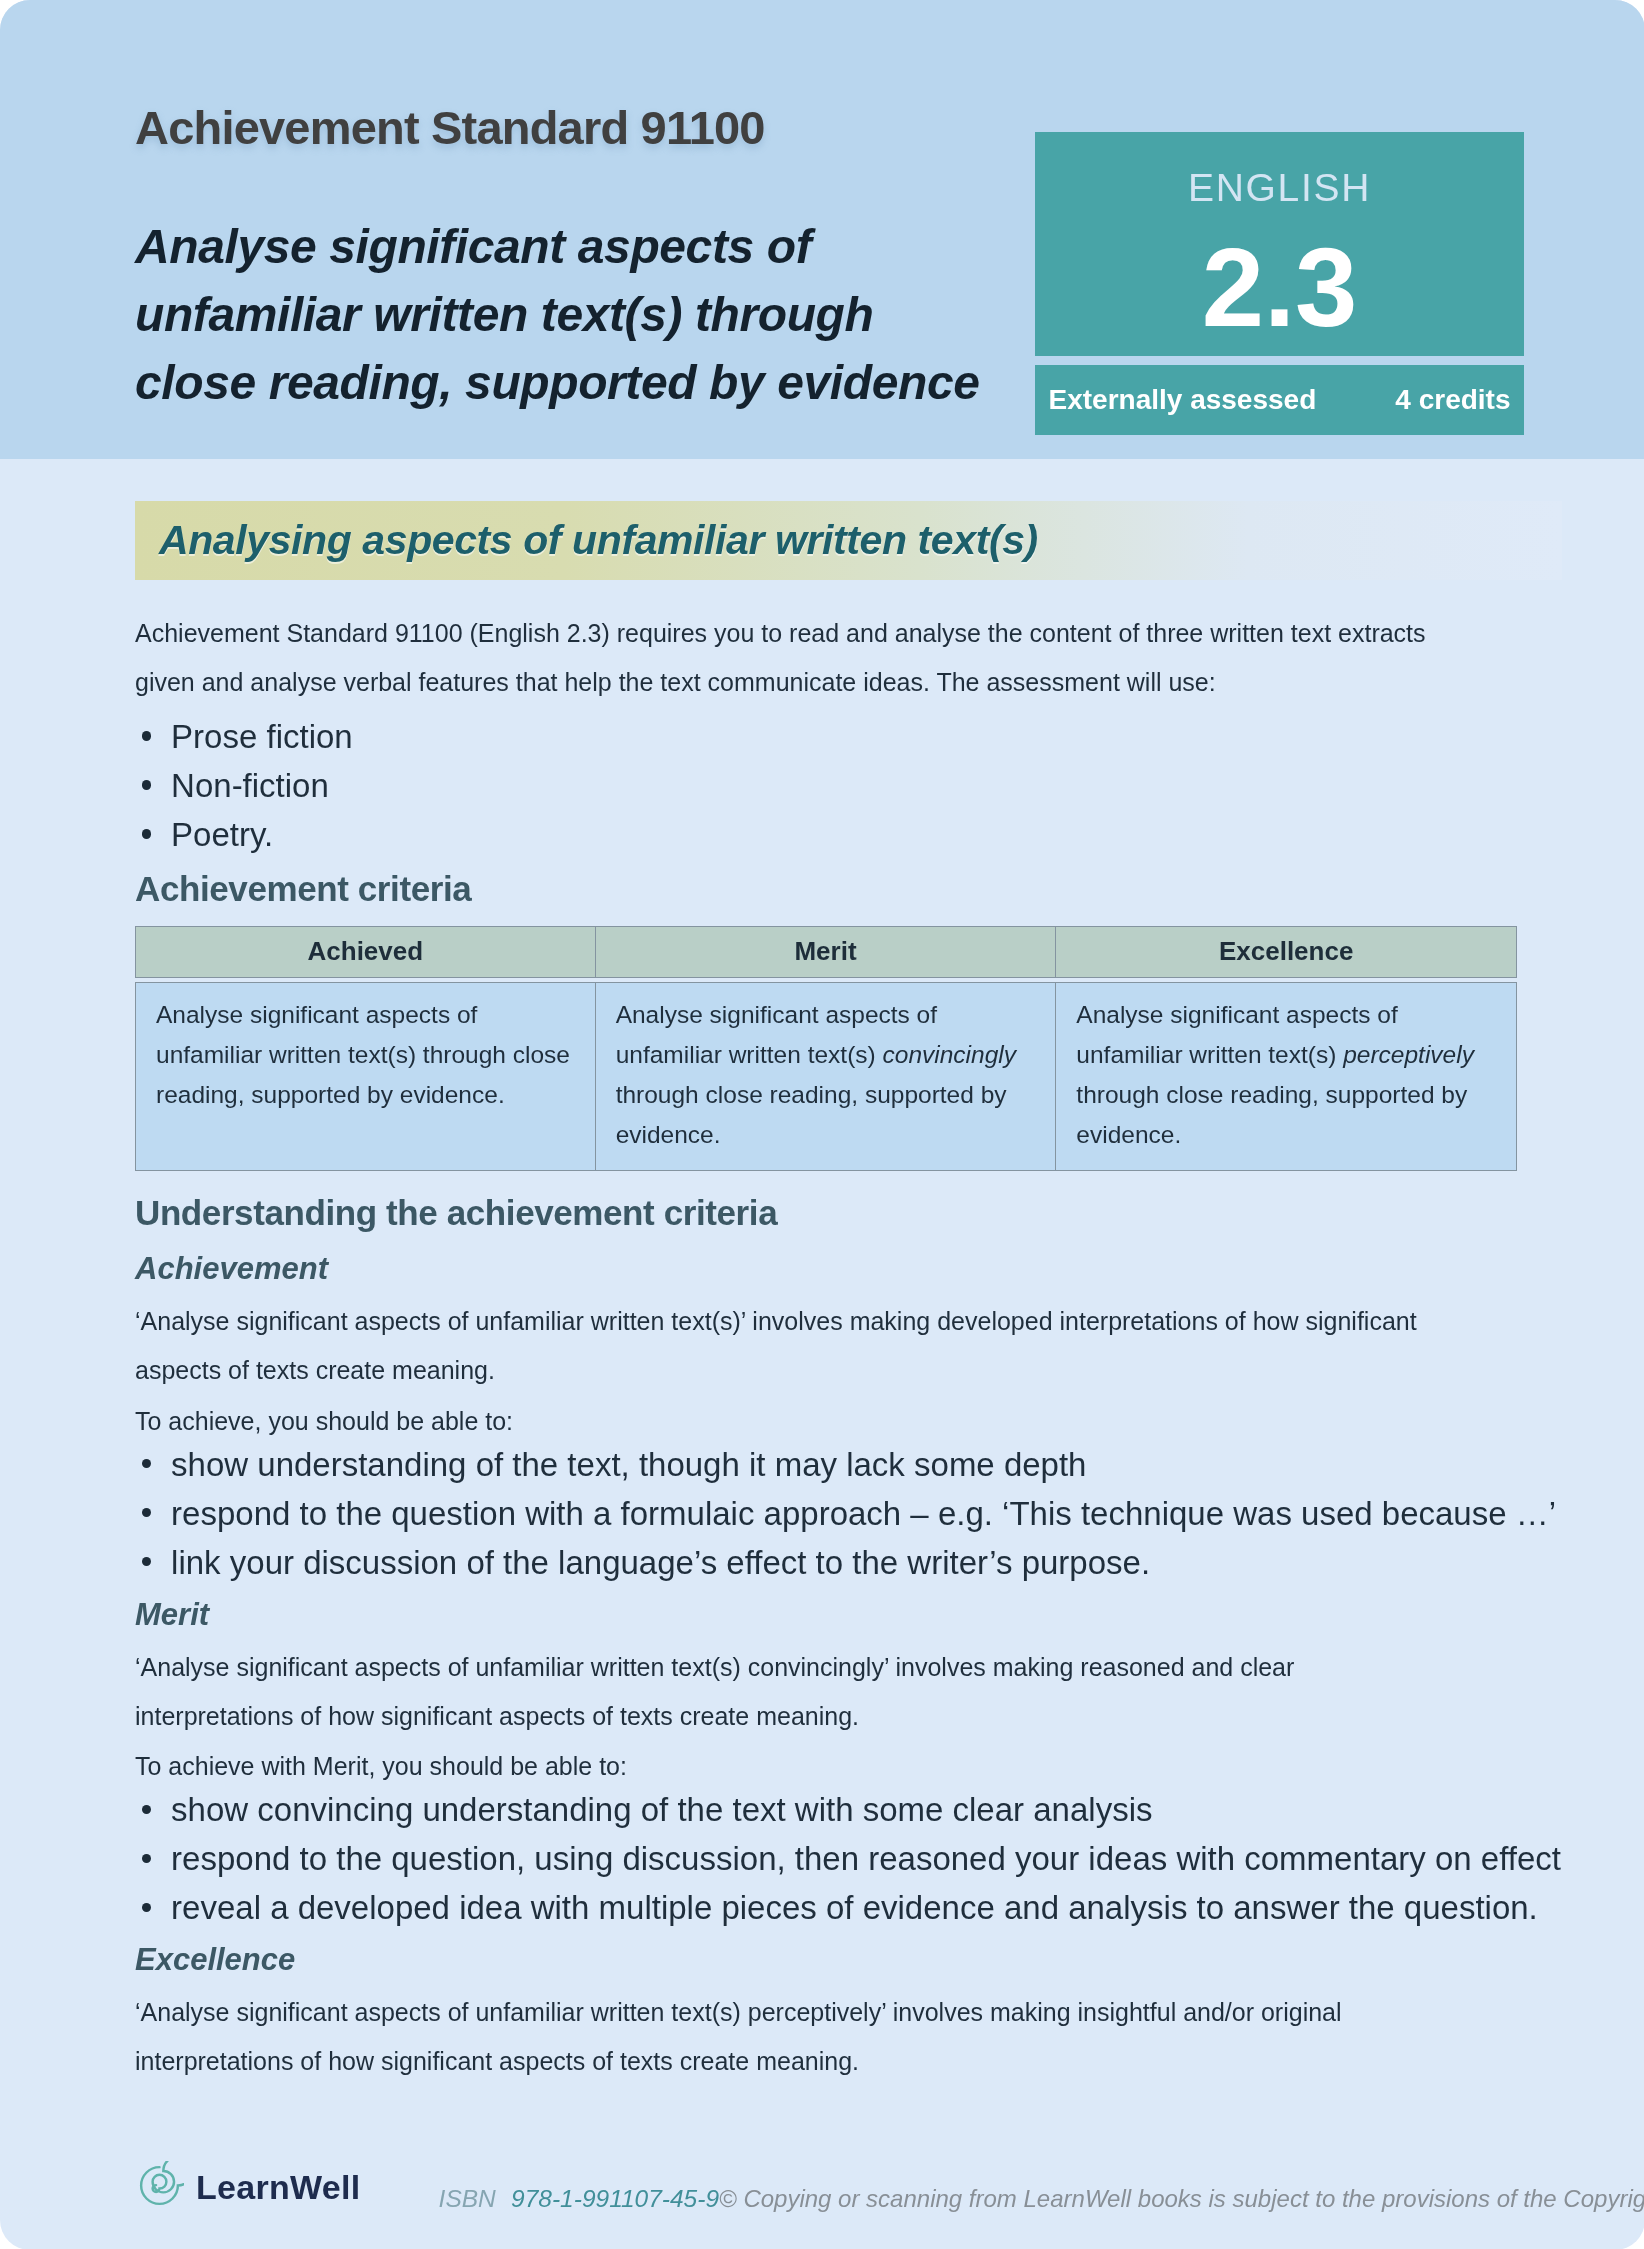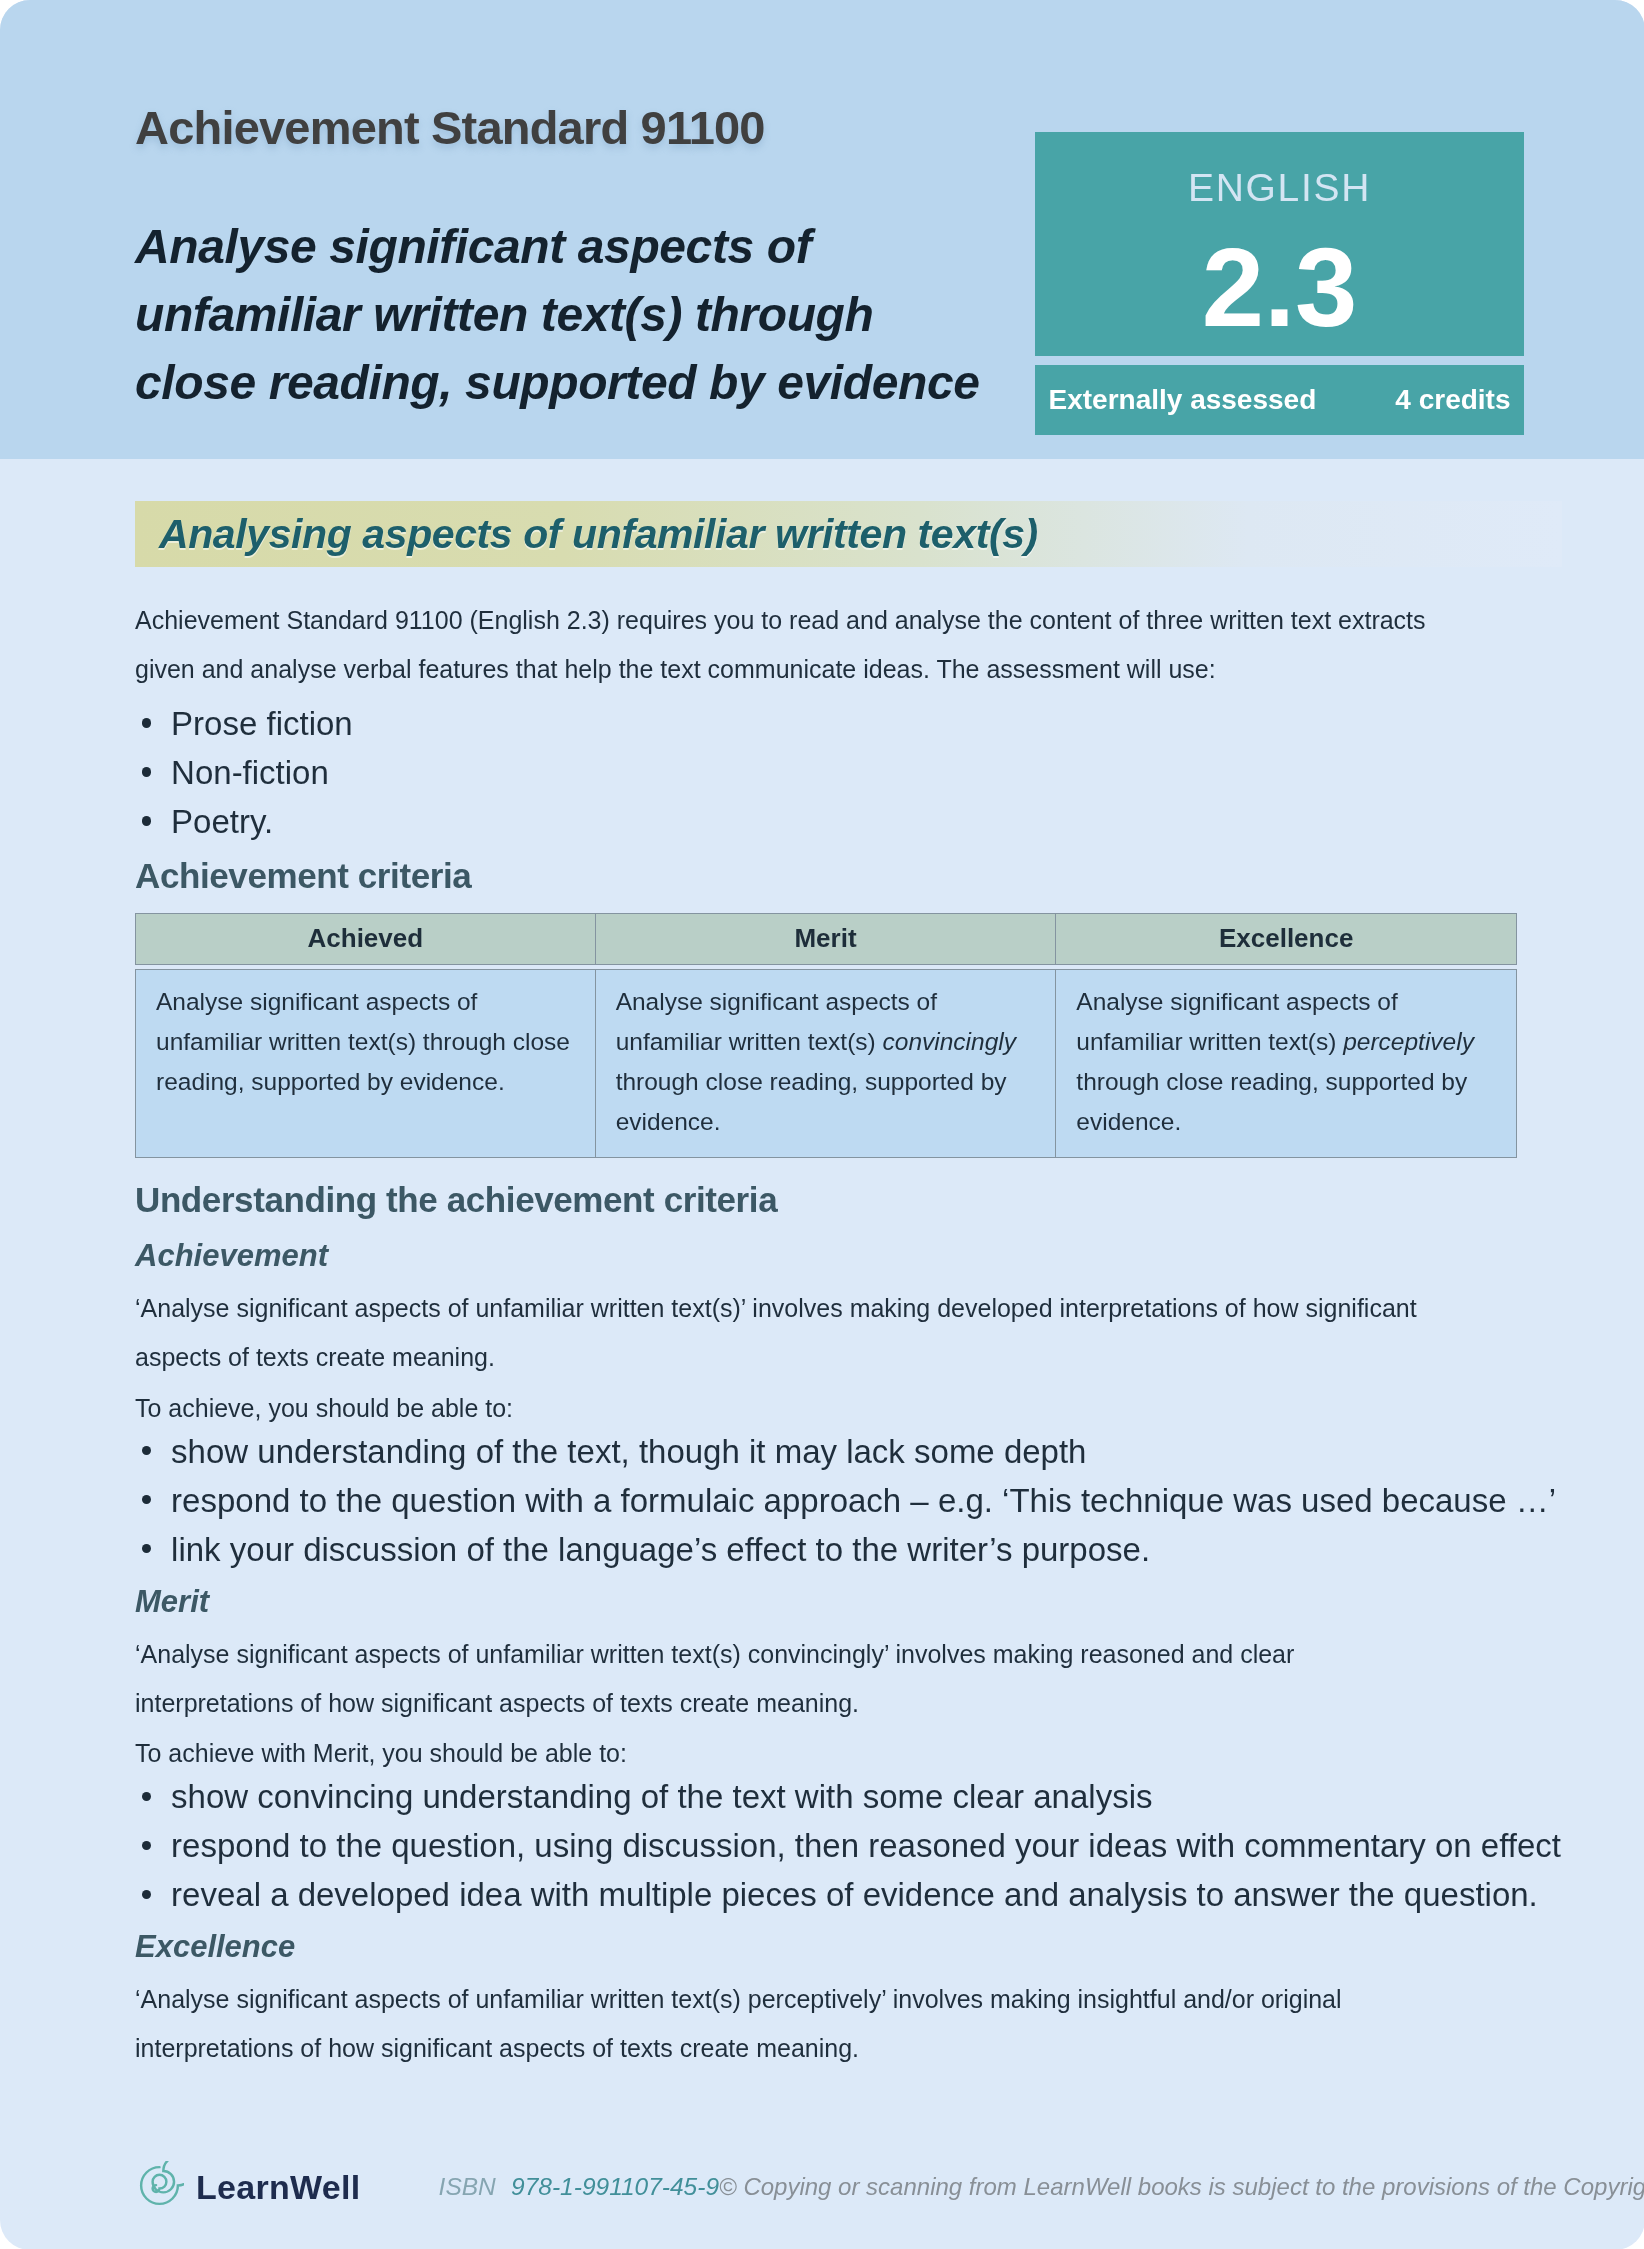--- a/index.html
+++ b/index.html
@@ -17,21 +17,21 @@
 
   .badge { position:absolute; left:1035px; top:132px; width:489px; }
   .badge-main { height:224px; background:#48a4a7; display:flex; flex-direction:column; align-items:center; }
   .badge-subject { margin-top:34px; font-size:39px; letter-spacing:1.7px; color:#d3e5f3; }
   .badge-level { margin-top:18.6px; font-size:112px; font-weight:bold; color:#ffffff; line-height:1.05; }
   .badge-bar { margin-top:9.3px; height:70px; background:#48a4a7; display:flex; align-items:center;
     justify-content:space-between; padding:0 13.5px; color:#ffffff; font-weight:bold; font-size:28px; }
 
   
   .main { padding:0 0 0 135px; }
-  .section-bar { margin-top:42px; width:1427px; height:66px; display:flex; align-items:center;
+  .section-bar { margin-top:42px; width:1427px; height:79px; display:flex; align-items:center;
     padding-left:24px;
     background:linear-gradient(90deg,#d7daa9 0%,#d8dcb0 30%,#d9e2cd 55%,#dde8f3 78%,#dfeaf8 100%); }
   .section-title { font-size:41px; font-weight:bold; font-style:italic; color:#1d5f6b;
     text-shadow:0 1.7px 0 rgba(255,255,255,0.55); letter-spacing:-0.4px; }
 
   .para { width:1319px; font-size:25px; line-height:49px; color:#1f2e3c; margin-top:29px; }
   .lead { width:1319px; font-size:25px; line-height:34px; color:#1f2e3c; margin-top:8.5px; }
 
   .blist { margin-top:15px; }
   .blist2 { margin-top:12px; }
@@ -48,21 +48,21 @@
   .th { background:#b9cfc7; border:1.7px solid #8494a0; text-align:center; font-weight:bold;
     font-size:26px; color:#1e2e3a; padding:8.5px 0 10px; }
   .th + .th { border-left:none; }
   .thead-row { margin-bottom:4.2px; }
   .td { background:#bedaf2; border:1.7px solid #8494a0; padding:12px 20px 15px; font-size:24.5px;
     line-height:40px; color:#1f2e3c; }
   .td + .td { border-left:none; }
   .td em { font-style:italic; }
 
   
-  .footer { position:absolute; left:135px; right:106px; bottom:37px; display:flex; align-items:center; }
+  .footer { position:absolute; left:135px; right:106px; bottom:37px; display:flex; align-items:flex-end; }
   .logo { display:flex; align-items:center; }
   .brand { margin-left:12px; font-size:34px; font-weight:bold; color:#1e2c4e; letter-spacing:0.3px; }
   .isbn { margin-left:78px; font-style:italic; font-size:24.5px; white-space:nowrap; }
   .isbn-label { color:#86a5b1; margin-right:8.5px; }
   .isbn-num { color:#418f99; }
   .copyright { margin-left:auto; font-style:italic; font-size:24px; color:#888f96; white-space:nowrap; }
 </style>
 </head>
 <body>
 

